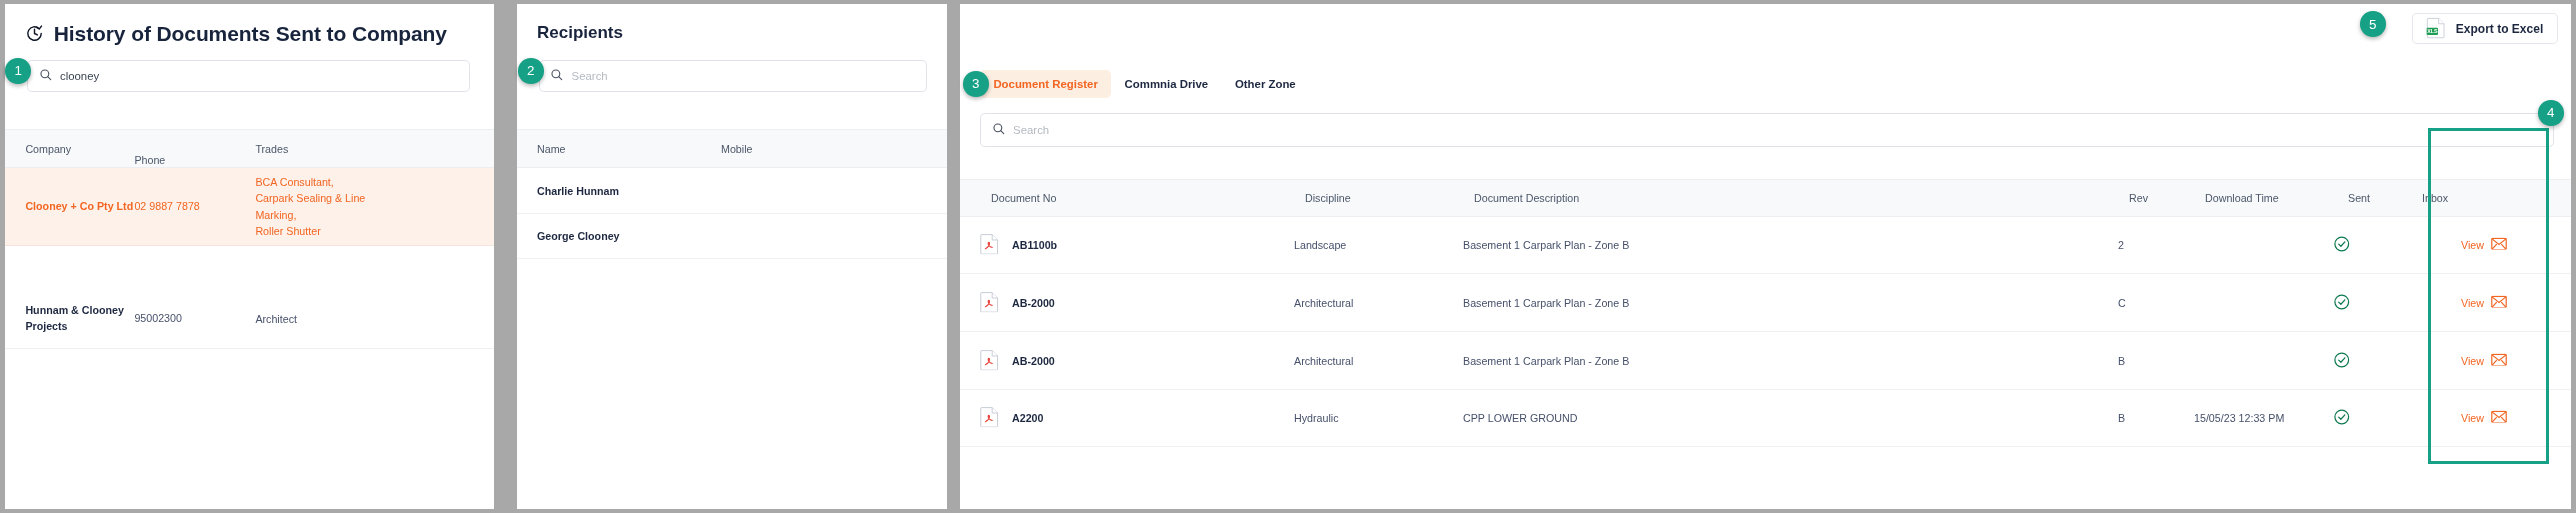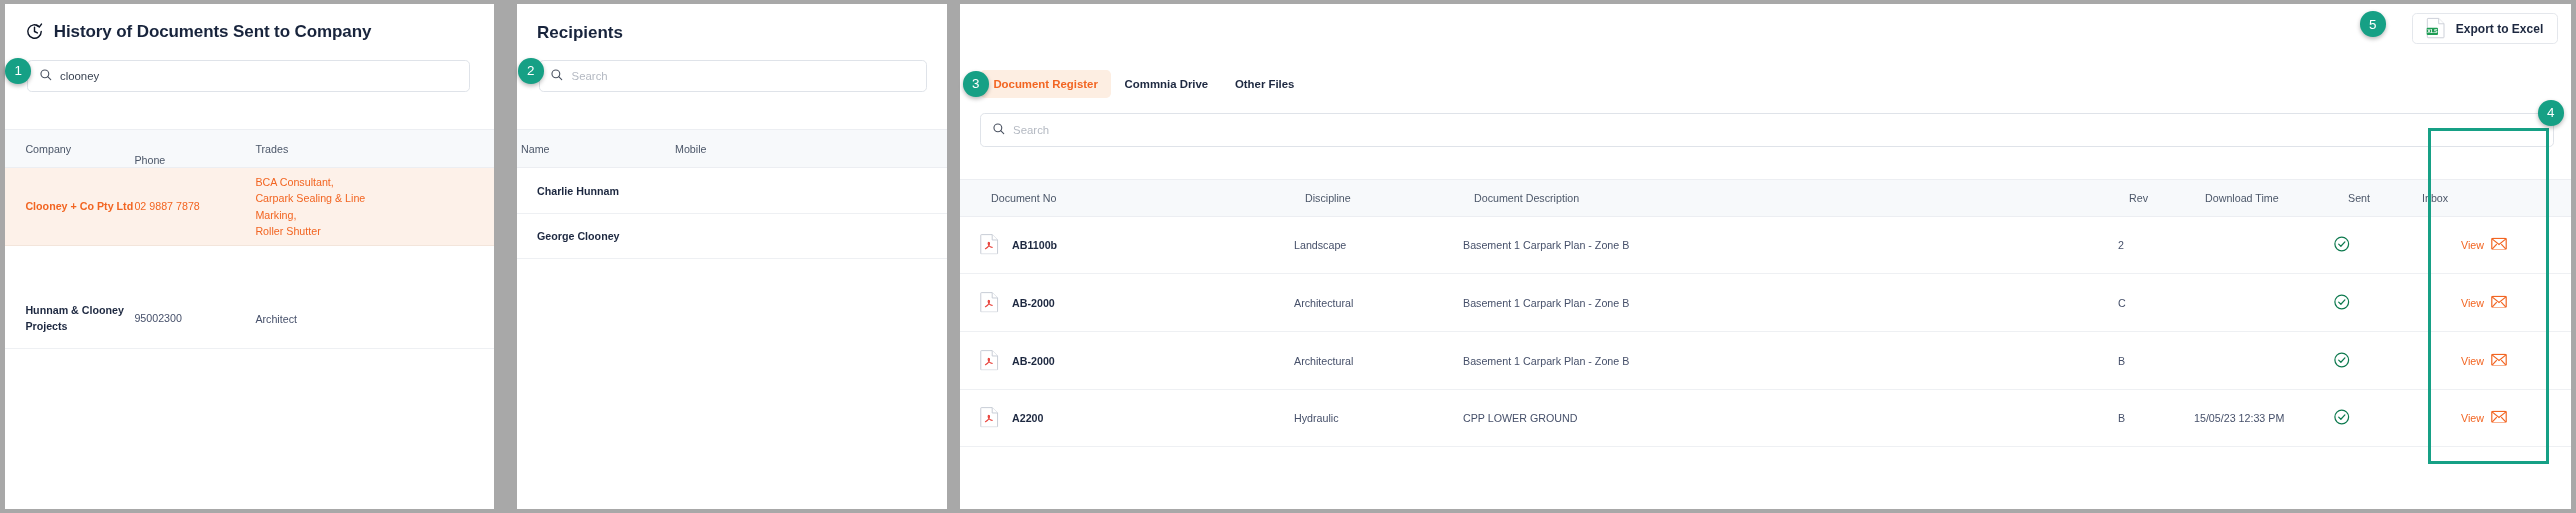--- a/index.html
+++ b/index.html
@@ -28,21 +28,21 @@
   #panel-mid    { left: 517px;  width: 430px; }
   #panel-right  { left: 960px; width: 1611px; }
 
   
   .lp-title-row {
     position: absolute;
     left: 20px; top: 17.5px;
     display: flex; align-items: center; gap: 9.4px;
   }
   .lp-title {
-    font-size: 17px; font-weight: bold; color: #18243c;
+    font-size: 21px; font-weight: bold; color: #18243c;
     letter-spacing: -0.1px; white-space: nowrap;
   }
   .clock-icon { width: 19px; height: 19px; display:block; }
 
   .searchbox {
     position: absolute;
     border: 0.7px solid #dfe3e9;
     border-radius: 4.7px;
     background: #fff;
     display: flex; align-items: center;
@@ -88,21 +88,21 @@
   #lp-row-1 .c-company { color: #1d2840; }
   #lp-row-1 .c-phone, #lp-row-1 .c-trades { color: #46506a; }
 
   
   .mp-title {
     position: absolute; left: 20px; top: 19px;
     font-size: 17px; font-weight: bold; color: #18243c;
   }
   #mp-search { left: 21.5px; top: 56px; width: 388px; height: 32px; }
   #mp-thead { top: 125px; height: 39px; }
-  #mp-thead .th:nth-child(1){ margin-left: 4px; width: 154px; }
+  #mp-thead .th:nth-child(1){ margin-left: 20px; width: 184px; }
   #mp-thead .th:nth-child(2){ width: 121px; }
   .mp-row { position: absolute; left: 0; width: 100%; display:flex; align-items:center;
             border-bottom: 0.7px solid #eef0f3; }
   #mp-row-0 { top: 164px; height: 46px; }
   #mp-row-1 { top: 209px; height: 46px; }
   .mp-row .c-name { margin-left: 20px; width: 193px; font-size: 10.7px; font-weight: bold; color: #1d2840; }
   .mp-row .c-mobile { width: 121px; font-size: 10.7px; color: #46506a; }
 
   
   .tabs { position: absolute; left: 20px; top: 66px; display: flex; align-items: center; }
@@ -258,21 +258,21 @@
           <rect x="1" y="16" width="17" height="11" rx="1.5" fill="#1f9d55"></rect>
           <text x="9.5" y="24.4" font-size="8" font-weight="bold" fill="#ffffff" text-anchor="middle" font-family="Liberation Sans, sans-serif">XLS</text>
         </svg>
       </span>
       <span class="label">Export to Excel</span>
     </div>
 
     <div class="tabs">
       <div class="tab active">Document Register</div>
       <div class="tab">Commnia Drive</div>
-      <div class="tab">Other Files</div>
+      <div class="tab">Other Zone</div>
     </div>
 
     <div class="searchbox" id="rp-search">
       <span class="mag">
         <svg width="13.4" height="13.4" viewBox="0 0 24 24" fill="none" stroke="#4a5261" stroke-width="2" stroke-linecap="round">
             <circle cx="10.5" cy="10.5" r="7"></circle>
             <line x1="15.6" y1="15.6" x2="21" y2="21"></line>
           </svg>
       </span>
       <input type="text" placeholder="Search" style="">

